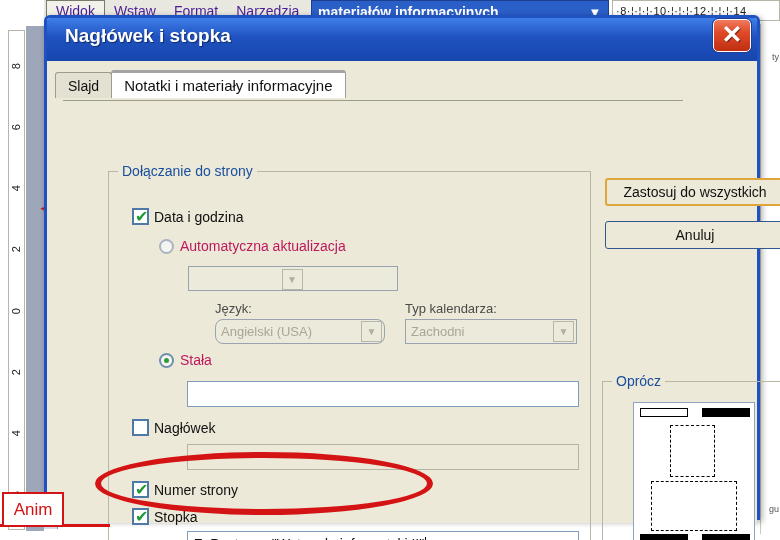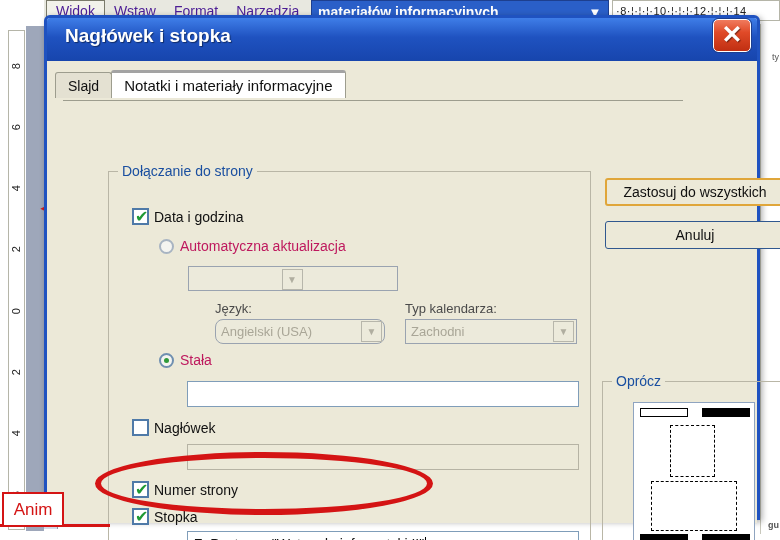--- a/index.html
+++ b/index.html
@@ -66,21 +66,21 @@
   }
 
   
   .ws-right {
     position:absolute; left:760px; top:24px; width:20px; height:510px;
     background:#ffffff; border-left:1px solid #c8c8bc;
     font-size:9px; color:#555; overflow:hidden;
   }
   .ws-right .tag { position:absolute; right:1px; }
   .ws-right .tag.t1 { top:28px; }
-  .ws-right .tag.t2 { bottom:4px;font-weight:bold; }
+  .ws-right .tag.t2 { bottom:20px; }
   .ws-dash1 { position:absolute; left:762px; top:26px; width:18px; height:26px;
               border:1px dashed #999; }
   .ws-dash2 { position:absolute; left:762px; top:508px; width:18px; height:26px;
               border:1px dashed #999; }
 
   
   .slide-text {
     position:absolute; color:#ffffff; opacity:.88;
     font-family:"Liberation Serif", serif; font-size:25px;
     text-shadow:0 0 1px rgba(255,255,255,.6);

